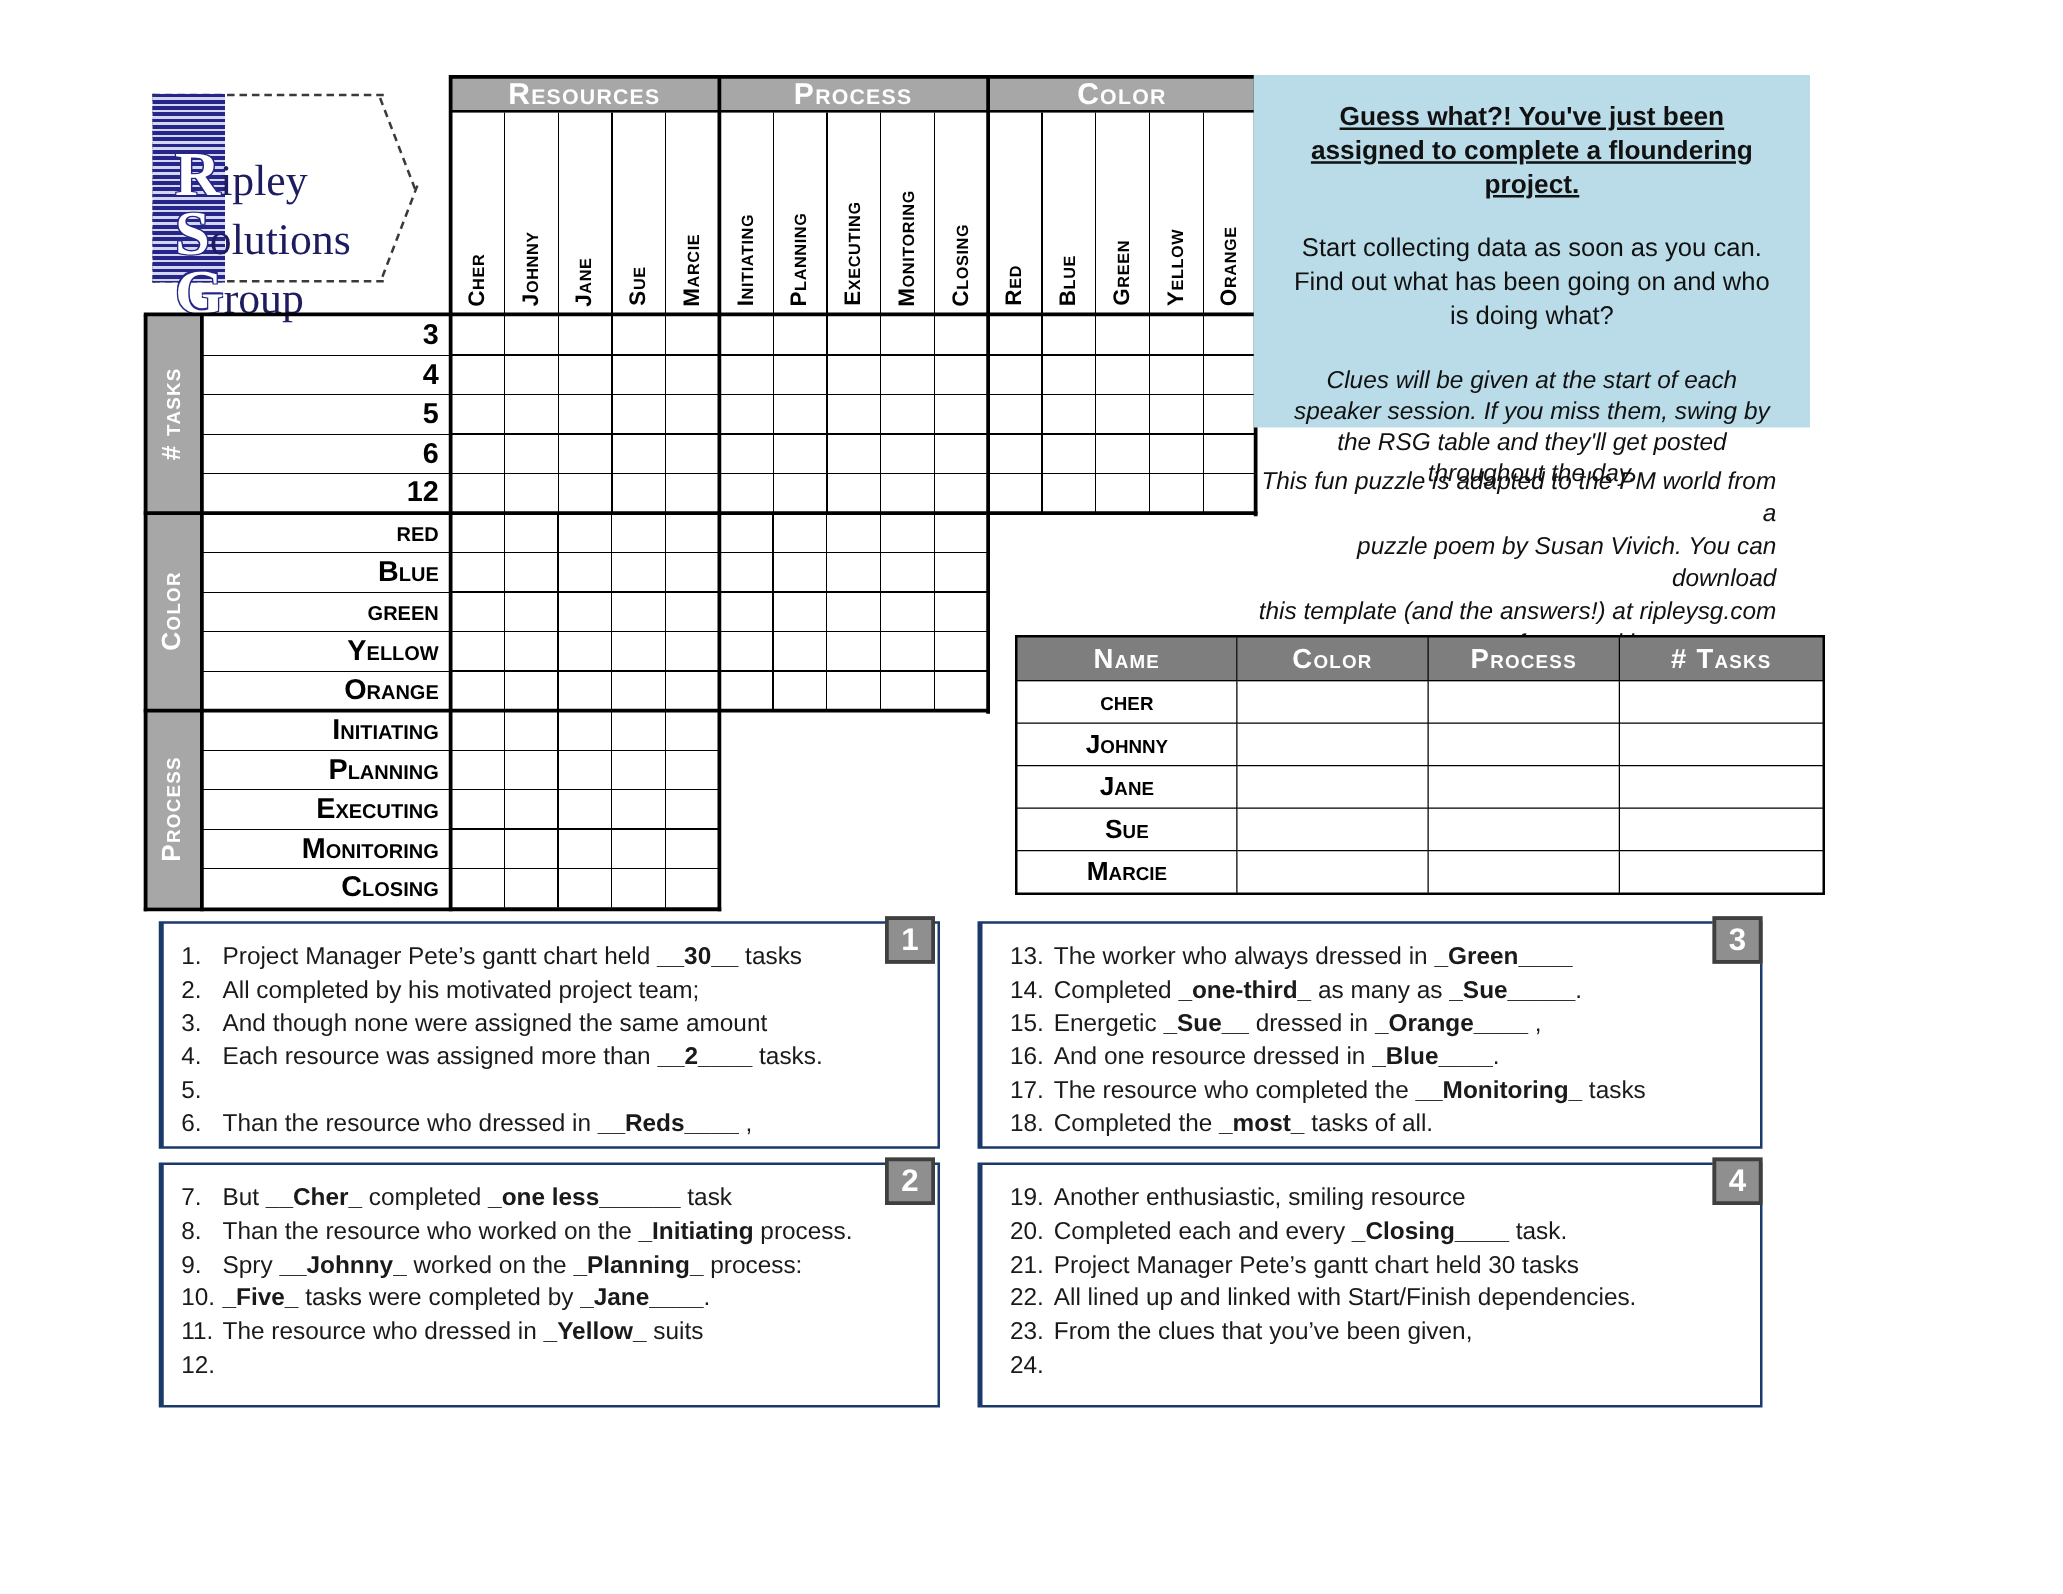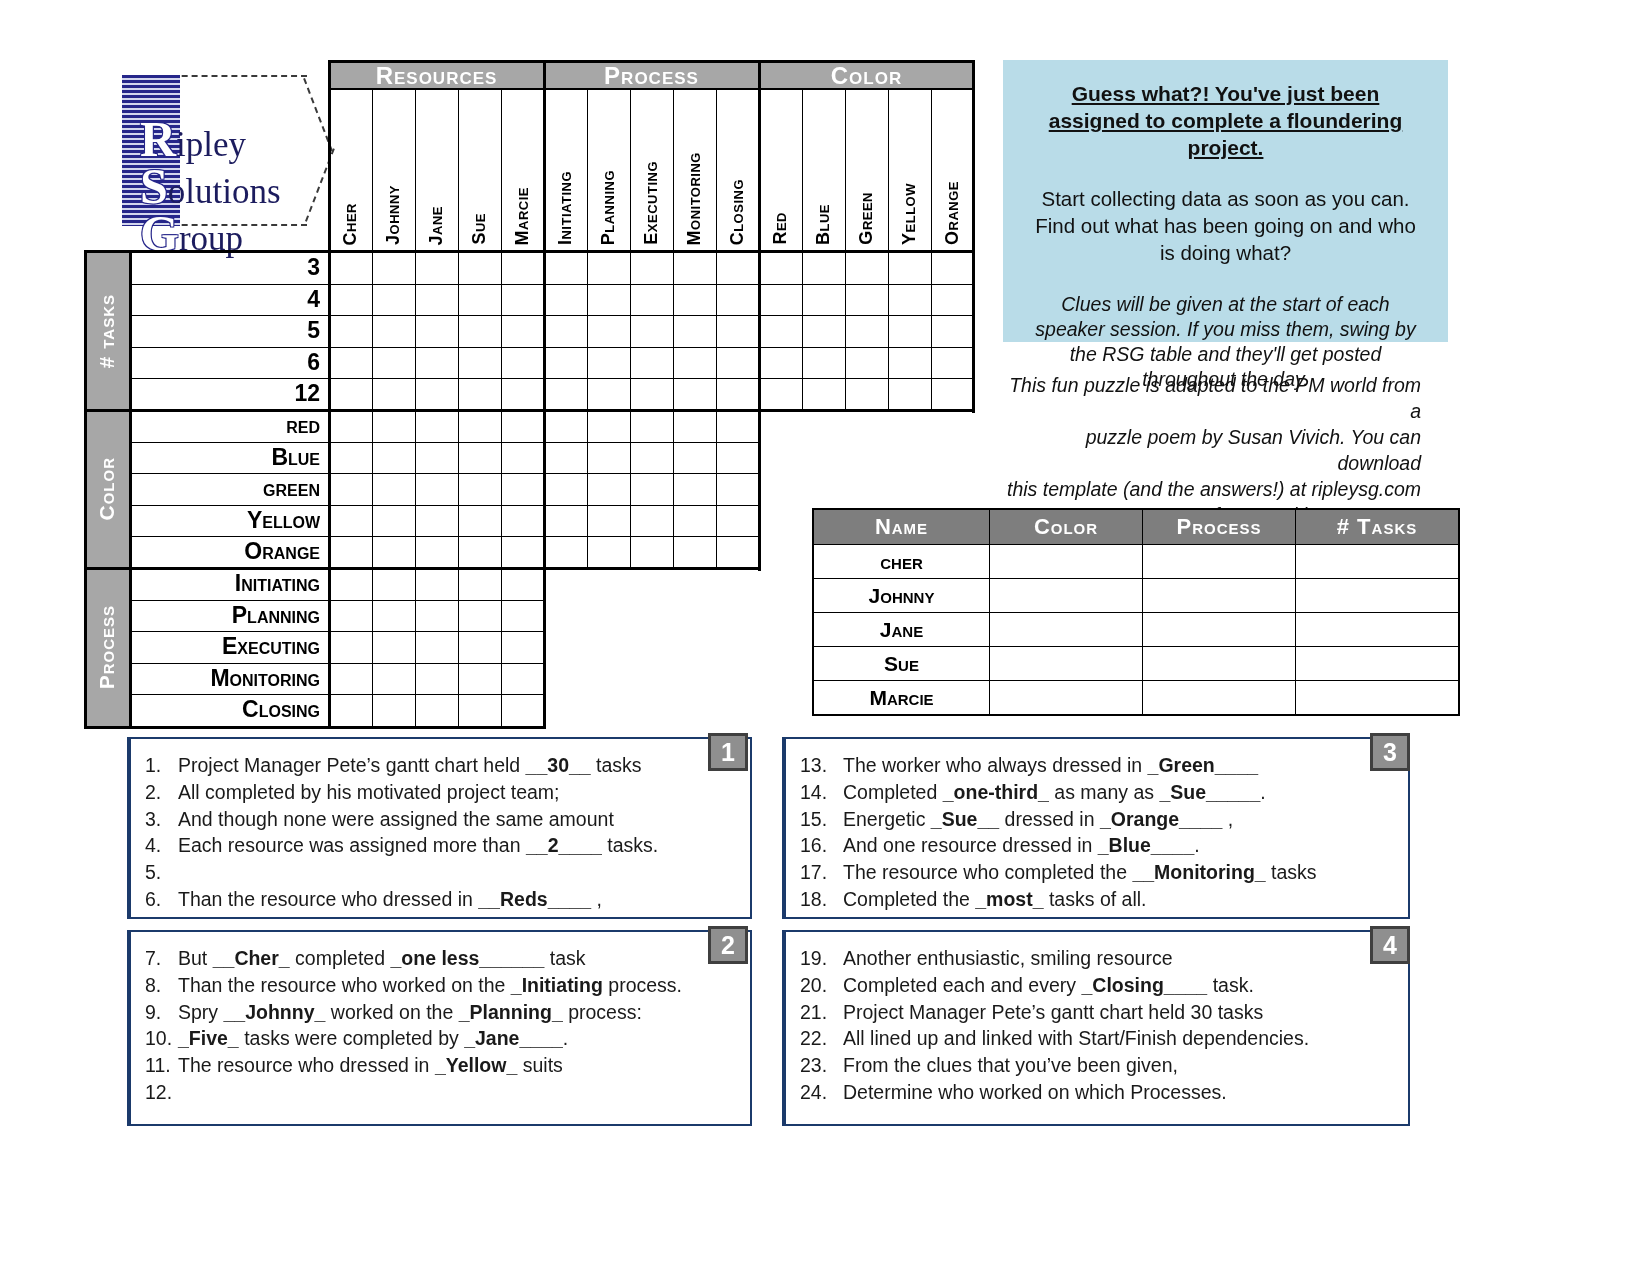--- a/index.html
+++ b/index.html
@@ -12,21 +12,21 @@
   .logo-stripes { position:absolute; left:-2px; top:-2px; bottom:-2px; width:58px;
     background:repeating-linear-gradient(180deg,#26268a 0 3px,#d3d6ee 3px 5px); }
   .logo-text { position:absolute; left:16px; top:0px; }
   .logo-line { height:47px; display:flex; align-items:baseline; }
   .logo-init { font-family:"Liberation Serif", serif; font-weight:bold; font-size:50px; color:#ffffff;
     text-shadow:1px 1px 0 #26268a,-1px -1px 0 #26268a,1px -1px 0 #26268a,-1px 1px 0 #26268a; }
   .logo-rest { font-family:"Liberation Serif", serif; font-size:35px; color:#1c1c5e;margin-top:48px; }
   .dashline { position:absolute; width:78px; border-top:2px dashed #3a3a3a; transform-origin:0 0; }
 
   
-  #logic-grid { left:84px; top:60px; width:890px; height:670px; }
+  #logic-grid { left:115px; top:60px; width:890px; height:670px; }
   .gline { position:absolute; background:#000; }
   .ghead { position:absolute; top:0; height:30px; width:215px; background:#a7a7a7;
     color:#fff; font-variant:small-caps; font-weight:bold; font-size:24px; letter-spacing:1px;
     text-align:center; line-height:31px; }
   .lattice-v { background-image:repeating-linear-gradient(to right,#000 0 1px,transparent 1px 43px); }
   .lattice-vh { background-image:
       repeating-linear-gradient(to right,#000 0 1px,transparent 1px 43px),
       repeating-linear-gradient(to bottom,#000 0 1px,transparent 1px 31.6px); }
   .lattice-h { background-image:repeating-linear-gradient(to bottom,#000 0 1px,transparent 1px 31.6px); }
   .collabel { position:absolute; top:30px; height:162px; width:43px; display:flex;
@@ -58,21 +58,21 @@
   .atable td { border:1px solid #000; height:31px; }
   .atable td.namecell { font-variant:small-caps; font-weight:bold; font-size:21px;
     text-align:center; color:#000; }
 
   
   .cluebox { background:#fff; border:2px solid #1b3a6b; border-left:4px solid #1b3a6b;
     box-sizing:border-box; padding:13px 10px 8px 14px; color:#1a1a1a; }
   .clue { display:flex; line-height:26.8px; font-size:19.5px; }
   .cnum { flex:0 0 auto; }
   .b12 .cnum { width:33px; }
-  .b34 .cnum { width:43px; }
+  .b34 .cnum { width:43px;text-align:center; }
   .ctext b { font-weight:bold; }
   .badge { width:34px; height:32px; background:#8f8f8f; border:3px solid #3f3f3f;
     color:#fff; font-weight:bold; font-size:25px; text-align:center; line-height:32px; }
 </style>
 </head>
 <body>
 
 <div id="stage">
 
   <div class="logo abs" style="left:122px;top:75px;width:183px;height:147px">
@@ -344,21 +344,20 @@
     <div class="clue">
         <span class="cnum">22.</span>
         <span class="ctext">All lined up and linked with Start/Finish dependencies.</span>
       </div>
     <div class="clue">
         <span class="cnum">23.</span>
         <span class="ctext">From the clues that you’ve been given,</span>
       </div>
     <div class="clue">
         <span class="cnum">24.</span>
-        <span class="ctext">Determine who worked on which Processes.</span>
       </div>
   </div>
 
   <div class="badge abs" style="left:708px;top:733px">1</div>
   <div class="badge abs" style="left:708px;top:926px">2</div>
   <div class="badge abs" style="left:1370px;top:733px">3</div>
   <div class="badge abs" style="left:1370px;top:926px">4</div>
 
 </div>
 

